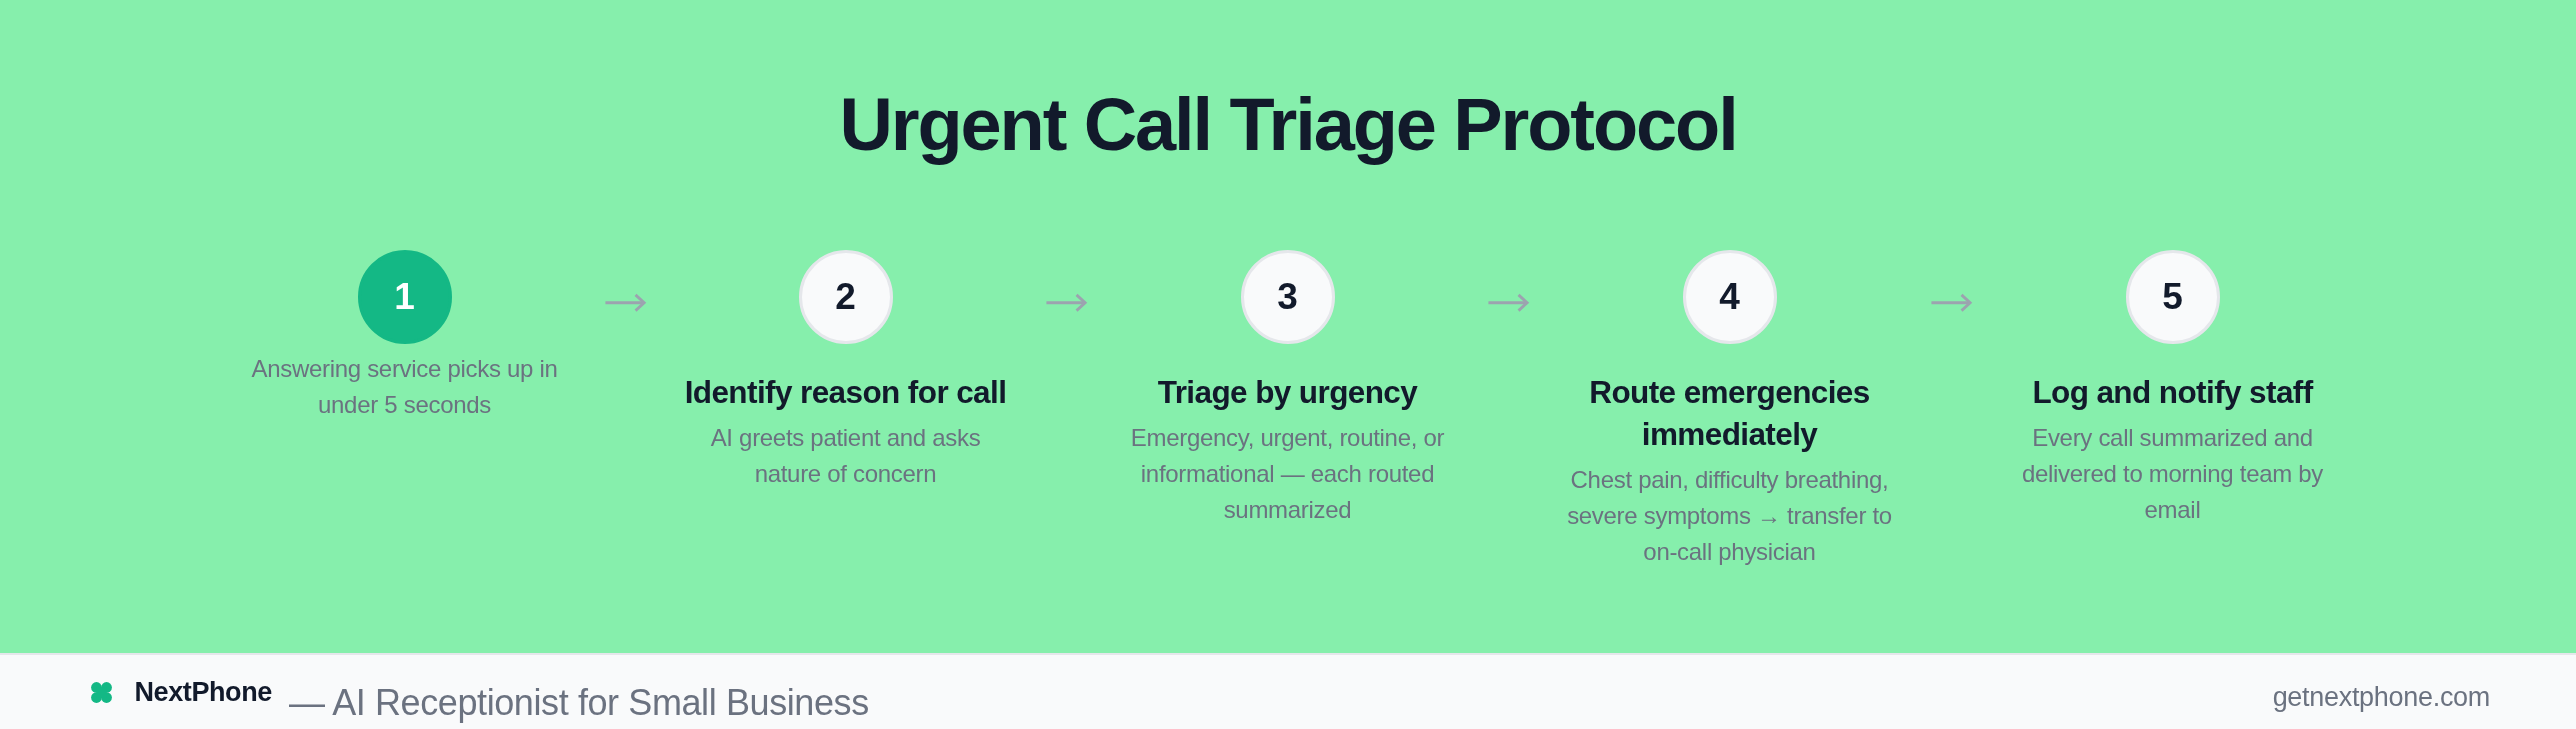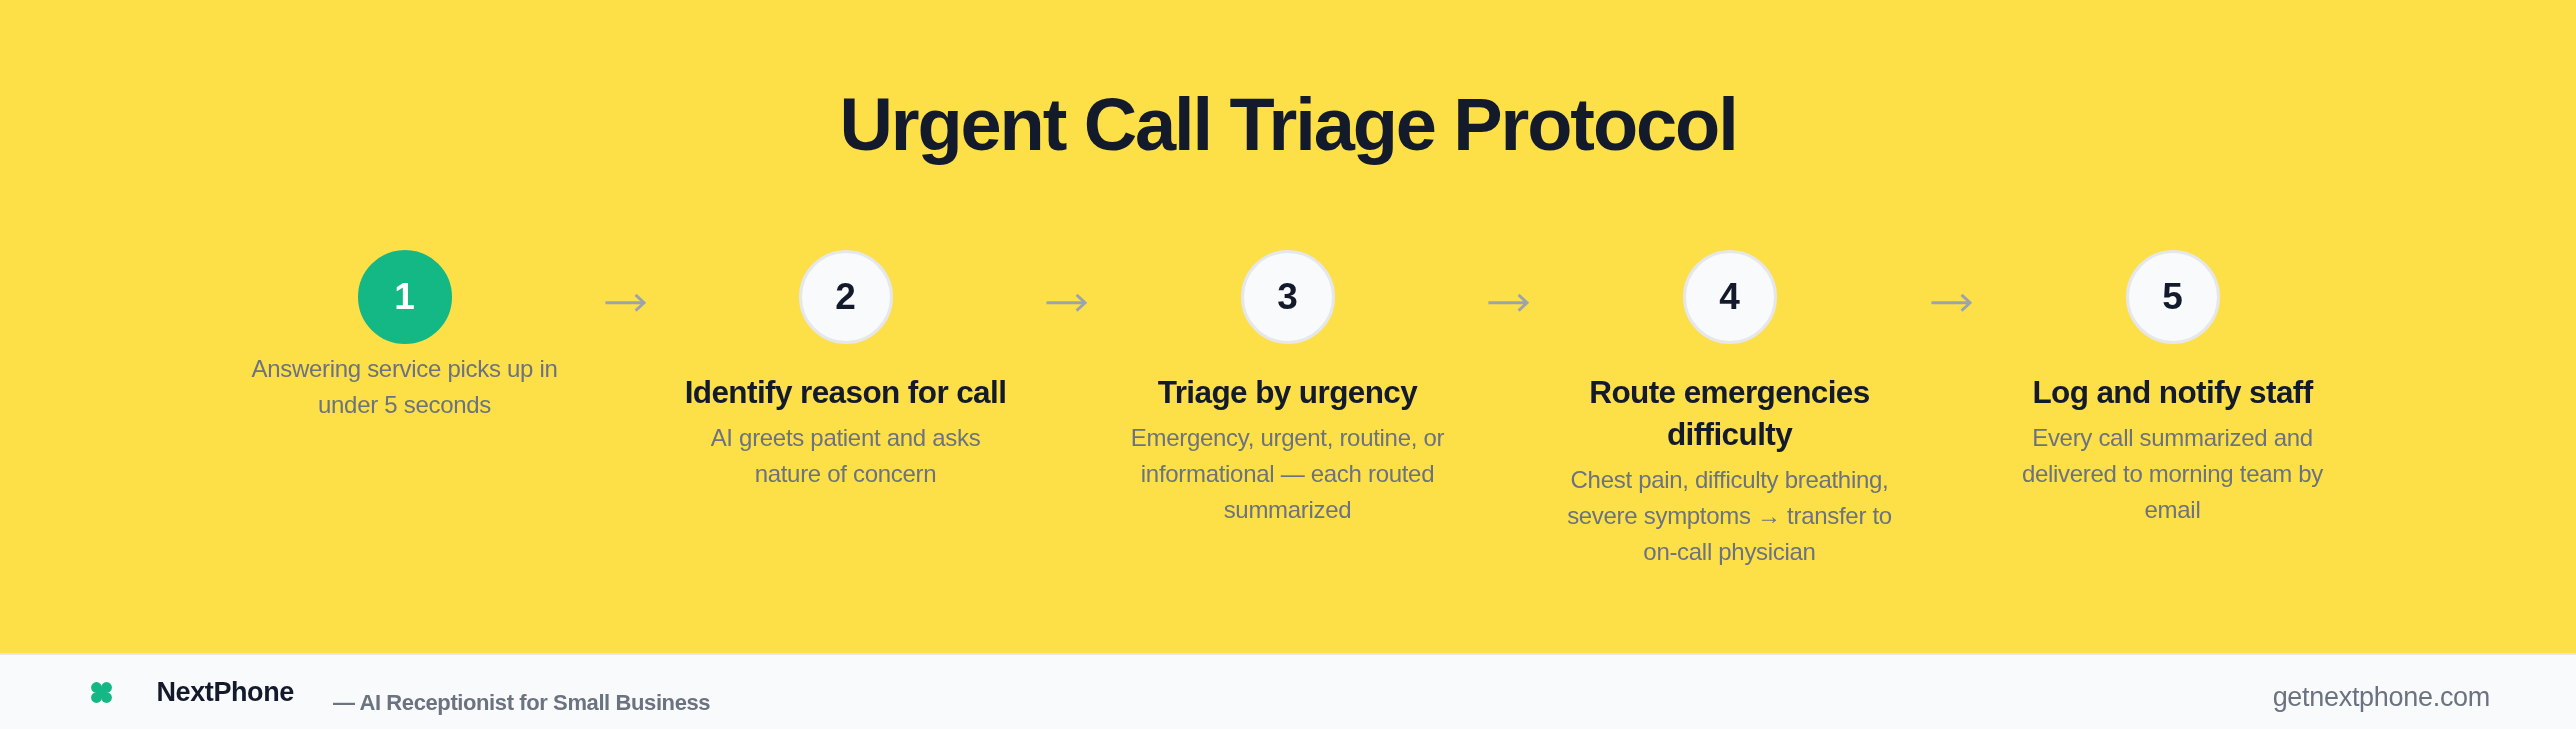--- a/index.html
+++ b/index.html
@@ -7,21 +7,21 @@
       width: 2576px;
       height: 730px;
       overflow: hidden;
       background: #ffffff;
       font-family: "Liberation Sans", "DejaVu Sans", sans-serif;
     }
     .canvas {
       position: relative;
       width: 2576px;
       height: 730px;
-      background: #fde047;
+      background: #86efac;
     }
     .page-title {
       position: absolute;
       top: 80px;
       left: 0;
       width: 2576px;
       text-align: center;
       font-size: 74px;
       line-height: 89px;
       font-weight: 700;
@@ -91,37 +91,36 @@
       background: #f9fafb;
       border-top: 2.1px solid #e5e7eb;
     }
     .footer-brand {
       position: absolute;
       left: 90px;
       top: 0;
       height: 75px;
       display: flex;
       align-items: center;
-      gap: 22px;
     }
     .footer-logo {
       width: 23px;
       height: 23px;
       margin-right: 21.5px;
     }
     .footer-name {
       font-size: 27px;
       font-weight: 700;
       letter-spacing: -0.4px;
       color: #121a2b;
     }
     .footer-tagline {
       margin-left: 17px;
-      font-size: 22px;
-      font-weight: 700;
+      font-size: 36px;
+      font-weight: 400;
       letter-spacing: -0.4px;
       color: #6b7280;
       margin-top: 20px;
     }
     .footer-url {
       position: absolute;
       right: 86px;
       top: 0;
       height: 85px;
       display: flex;
@@ -187,21 +186,21 @@
     <svg width="43" height="21.5" viewBox="0 0 60 30">
         <line x1="2" y1="15" x2="54" y2="15" stroke="#9ca3af" stroke-width="4"></line>
         <polyline points="44,4 56,15 44,26" fill="none" stroke="#9ca3af" stroke-width="4" stroke-linejoin="miter"></polyline>
       </svg>
   </div>
 
   <div class="step" style="left:1729px;">
     <div class="step-circle">4</div>
     <div class="step-heading">
       <span>Route emergencies</span>
-      <span>difficulty</span>
+      <span>immediately</span>
     </div>
     <div class="step-desc">
       <span>Chest pain, difficulty breathing,</span>
       <span>severe symptoms → transfer to</span>
       <span>on-call physician</span>
     </div>
   </div>
 
   <div class="arrow" style="left:1951px;">
     <svg width="43" height="21.5" viewBox="0 0 60 30">

